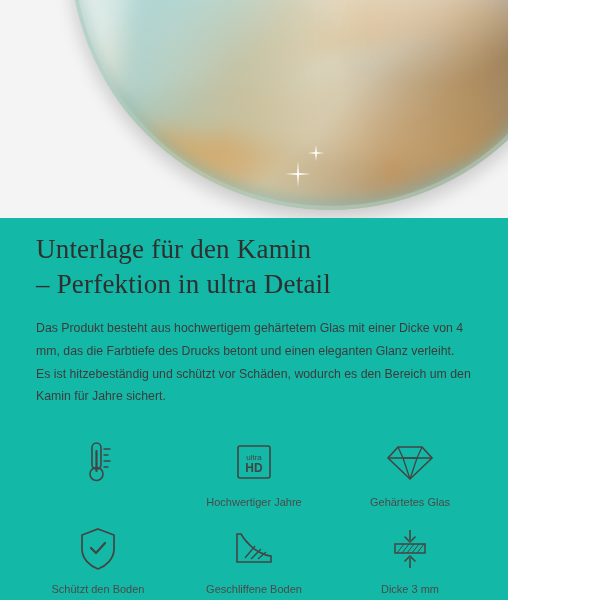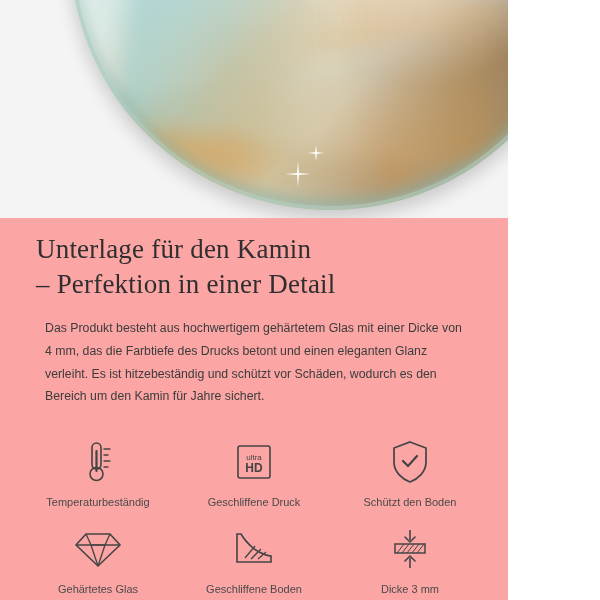--- a/index.html
+++ b/index.html
@@ -10,21 +10,21 @@
     width: 600px;
     height: 600px;
     background: #ffffff;
     font-family: "Liberation Sans", sans-serif;
     overflow: hidden;
   }
   .page {
     position: relative;
     width: 508px;
     height: 600px;
-    background: #fca5a5;
+    background: #14b8a6;
     overflow: hidden;
   }
 
   
   .hero {
     position: relative;
     width: 600px;
     height: 218px;
     background: #f4f4f4;
     overflow: hidden;
@@ -127,21 +127,21 @@
     margin: 0 0 16px 0;
     letter-spacing: 0.2px;
   }
   .headline .line {
     display: block;
   }
   .body-text {
     font-size: 12.3px;
     line-height: 1.85;
     color: #3c3c3c;
-    margin: 0 0 22px 9px;
+    margin: 0 0 22px 0;
     max-width: 500px;
   }
 
   
   .features {
     display: grid;
     grid-template-columns: repeat(3, 1fr);
     row-gap: 14px;
     padding: 6px 20px 0 20px;
   }
@@ -180,74 +180,73 @@
       </div>
       <div class="disc-edge"></div>
       <div class="sparkle s1"></div>
       <div class="sparkle s2"></div>
     </div>
   </div>
 
   <div class="content">
     <h1 class="headline">
       <span class="line">Unterlage für den Kamin</span>
-      <span class="line">– Perfektion in einer Detail</span>
+      <span class="line">– Perfektion in ultra Detail</span>
     </h1>
     <p class="body-text">Das Produkt besteht aus hochwertigem gehärtetem Glas mit einer Dicke von 4 mm, das die Farbtiefe des Drucks betont und einen eleganten Glanz verleiht. Es ist hitzebeständig und schützt vor Schäden, wodurch es den Bereich um den Kamin für Jahre sichert.</p>
   </div>
 
   <div class="features">
 
     <div class="feature">
       <div class="feature-icon">
         <svg width="44" height="46" viewBox="0 0 44 46" fill="none">
           <rect x="16" y="4" width="9" height="26" rx="4.5" stroke="#444" stroke-width="1.6"></rect>
           <circle cx="20.5" cy="35" r="6.5" stroke="#444" stroke-width="1.6"></circle>
           <line x1="20.5" y1="12" x2="20.5" y2="32" stroke="#444" stroke-width="2.2" stroke-linecap="round"></line>
           <line x1="28" y1="10" x2="34" y2="10" stroke="#444" stroke-width="1.4" stroke-linecap="round"></line>
           <line x1="28" y1="16" x2="32" y2="16" stroke="#444" stroke-width="1.4" stroke-linecap="round"></line>
           <line x1="28" y1="22" x2="34" y2="22" stroke="#444" stroke-width="1.4" stroke-linecap="round"></line>
           <line x1="28" y1="28" x2="32" y2="28" stroke="#444" stroke-width="1.4" stroke-linecap="round"></line>
         </svg>
       </div>
-      <div class="feature-label">Temperaturbeständig</div>
     </div>
 
     <div class="feature">
       <div class="feature-icon">
         <svg width="46" height="46" viewBox="0 0 46 46" fill="none">
           <rect x="7" y="7" width="32" height="32" rx="2" stroke="#444" stroke-width="1.6"></rect>
           <text x="23" y="21" text-anchor="middle" font-family="Liberation Sans, sans-serif" font-size="8" fill="#444">ultra</text>
           <text x="23" y="33" text-anchor="middle" font-family="Liberation Sans, sans-serif" font-size="12" font-weight="bold" fill="#444">HD</text>
         </svg>
       </div>
-      <div class="feature-label">Geschliffene Druck</div>
-    </div>
-
-    <div class="feature">
-      <div class="feature-icon">
-        <svg width="42" height="48" viewBox="0 0 42 48" fill="none">
-          <path d="M21 4 L37 10 V24 C37 34 29 41 21 44 C13 41 5 34 5 24 V10 Z" stroke="#444" stroke-width="1.7" fill="none"></path>
-          <path d="M14 23 L19 28 L28 18" stroke="#444" stroke-width="2.2" stroke-linecap="round" stroke-linejoin="round" fill="none"></path>
-        </svg>
-      </div>
-      <div class="feature-label">Schützt den Boden</div>
+      <div class="feature-label">Hochwertiger Jahre</div>
     </div>
 
     <div class="feature">
       <div class="feature-icon">
         <svg width="48" height="42" viewBox="0 0 48 42" fill="none">
           <path d="M12 6 H36 L46 17 L24 38 L2 17 Z" stroke="#444" stroke-width="1.6" fill="none"></path>
           <path d="M2 17 H46" stroke="#444" stroke-width="1.3"></path>
           <path d="M12 6 L17 17 L24 38" stroke="#444" stroke-width="1.3" fill="none"></path>
           <path d="M36 6 L31 17 L24 38" stroke="#444" stroke-width="1.3" fill="none"></path>
           <path d="M17 17 H31" stroke="#444" stroke-width="1.3"></path>
         </svg>
       </div>
       <div class="feature-label">Gehärtetes Glas</div>
+    </div>
+
+    <div class="feature">
+      <div class="feature-icon">
+        <svg width="42" height="48" viewBox="0 0 42 48" fill="none">
+          <path d="M21 4 L37 10 V24 C37 34 29 41 21 44 C13 41 5 34 5 24 V10 Z" stroke="#444" stroke-width="1.7" fill="none"></path>
+          <path d="M14 23 L19 28 L28 18" stroke="#444" stroke-width="2.2" stroke-linecap="round" stroke-linejoin="round" fill="none"></path>
+        </svg>
+      </div>
+      <div class="feature-label">Schützt den Boden</div>
     </div>
 
     <div class="feature">
       <div class="feature-icon">
         <svg width="46" height="42" viewBox="0 0 46 42" fill="none">
           <path d="M6 34 H40 L40 28 C40 28 30 27 22 20 C14 13 10 6 10 6 L6 6 Z" stroke="#444" stroke-width="1.6" fill="none"></path>
           <line x1="14" y1="30" x2="24" y2="18" stroke="#444" stroke-width="1.3"></line>
           <line x1="20" y1="31" x2="30" y2="21" stroke="#444" stroke-width="1.3"></line>
           <line x1="27" y1="31" x2="35" y2="24" stroke="#444" stroke-width="1.3"></line>
         </svg>

